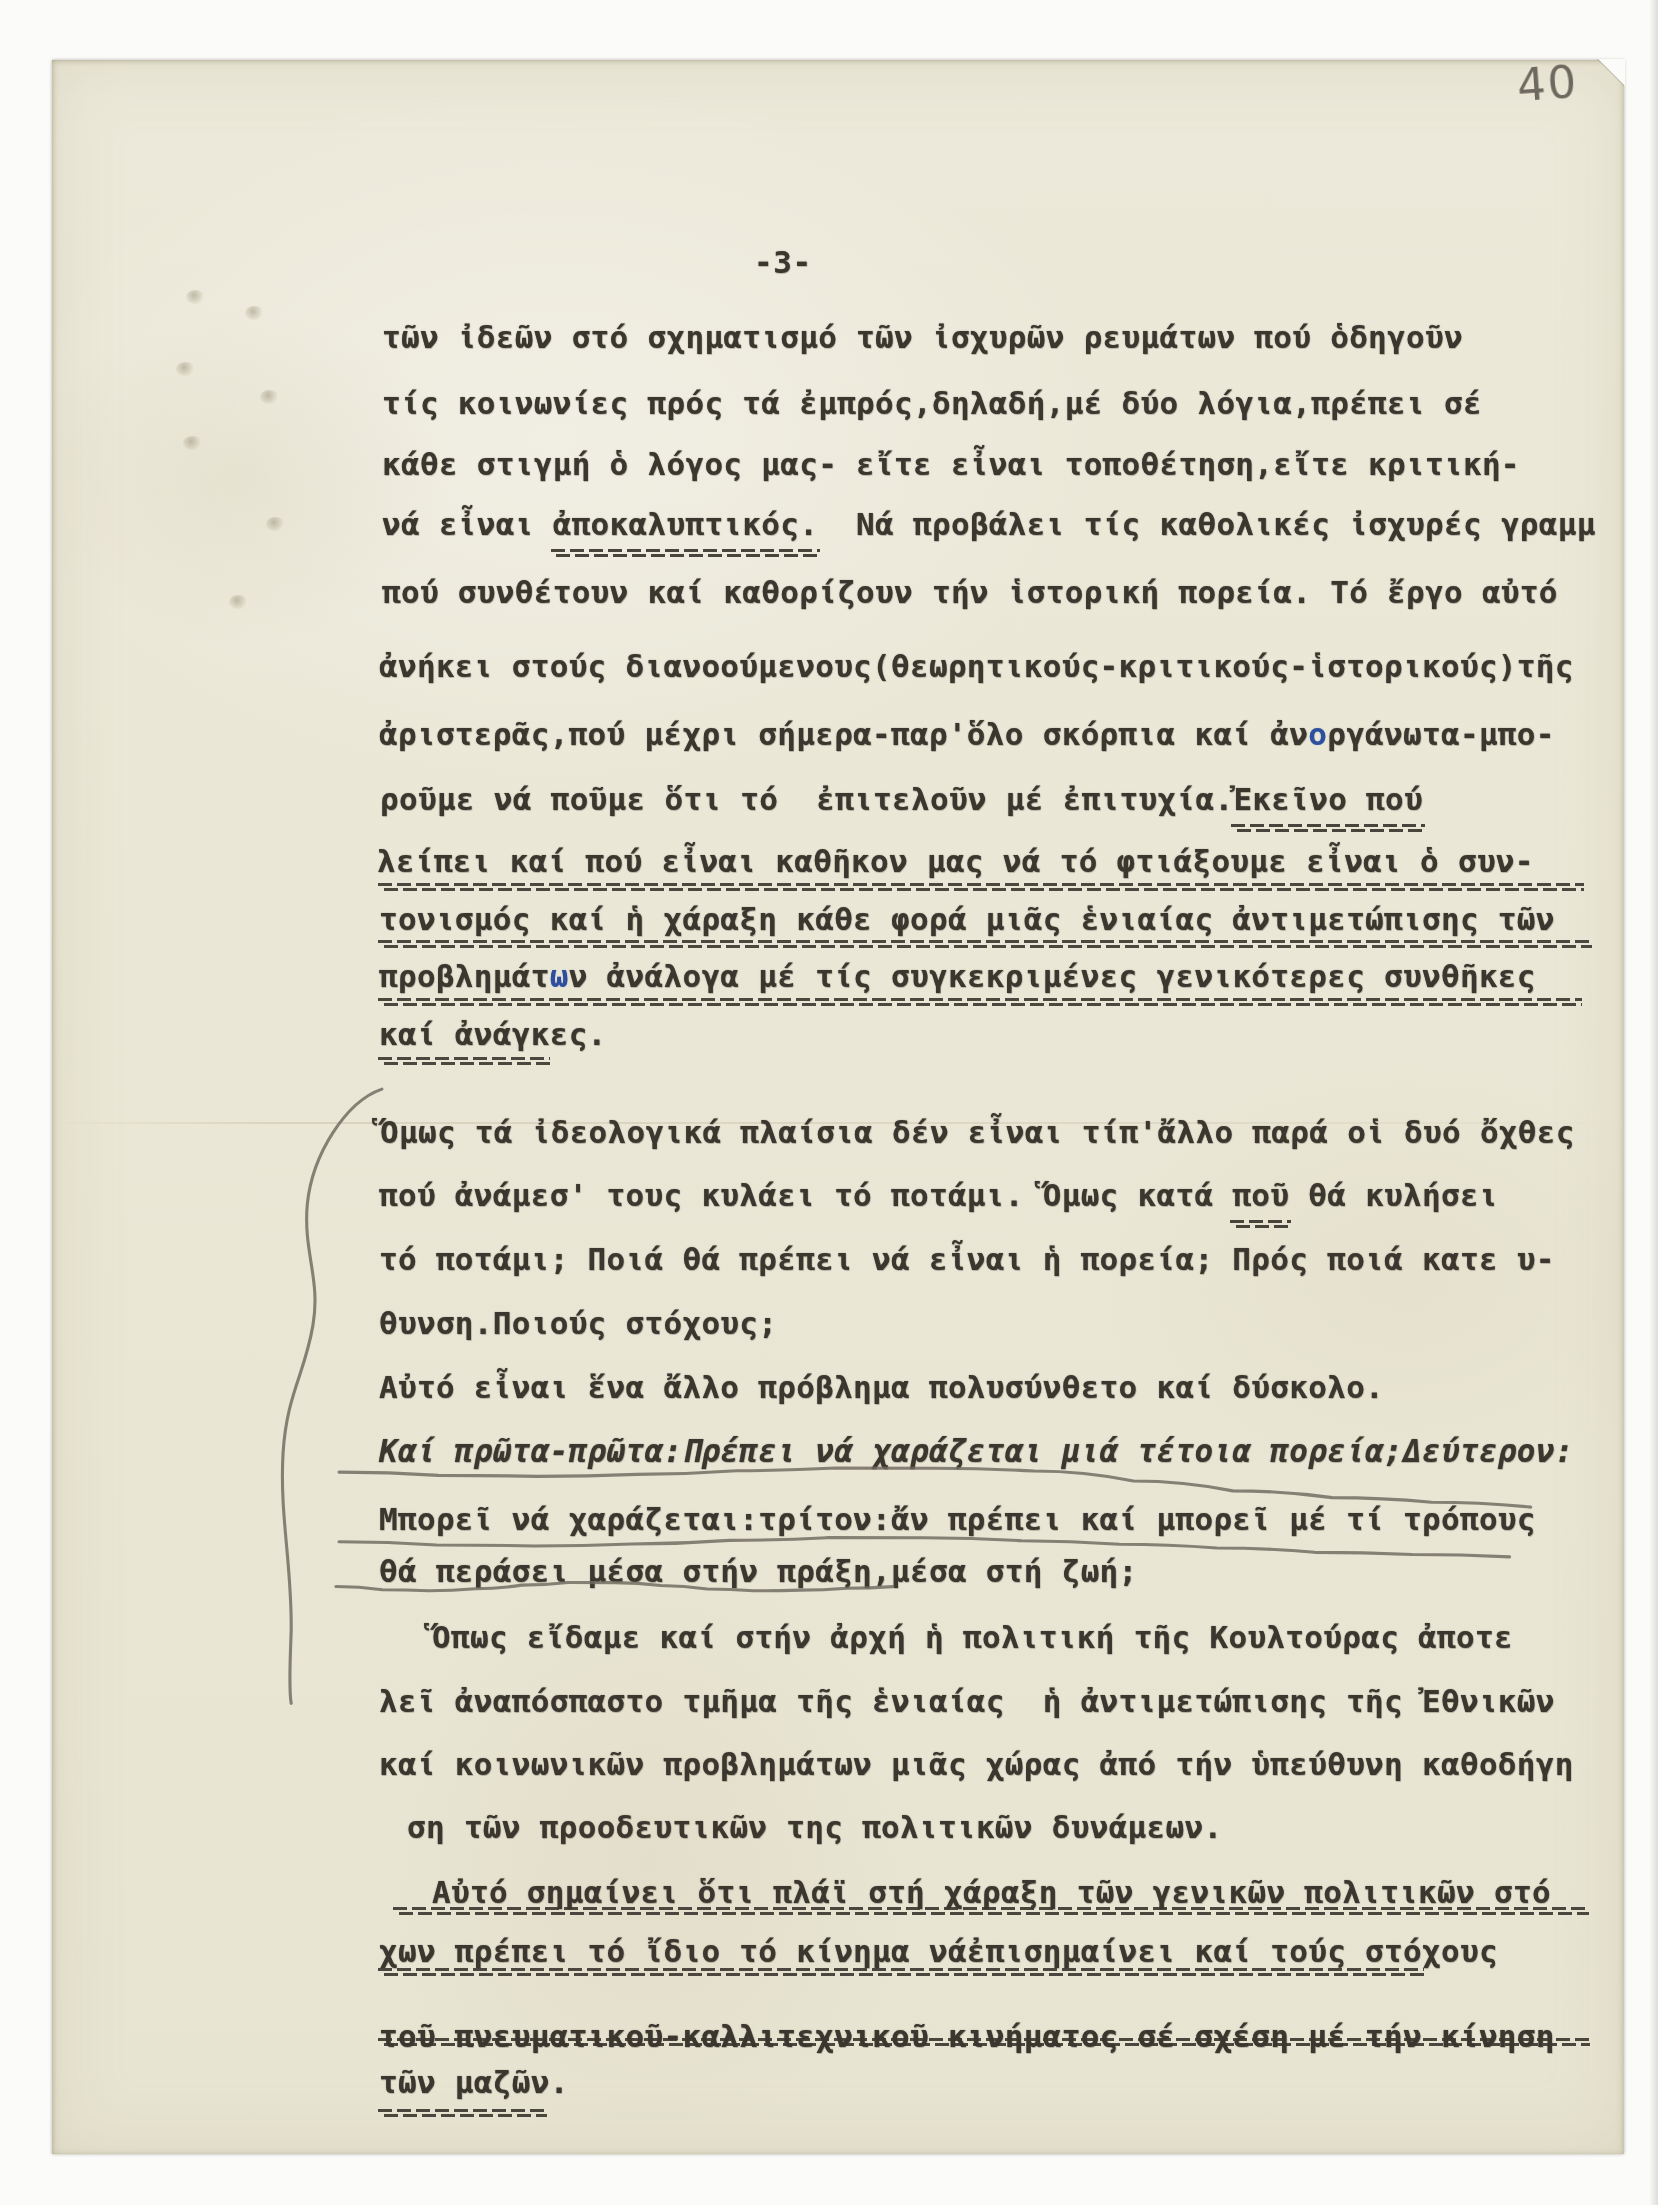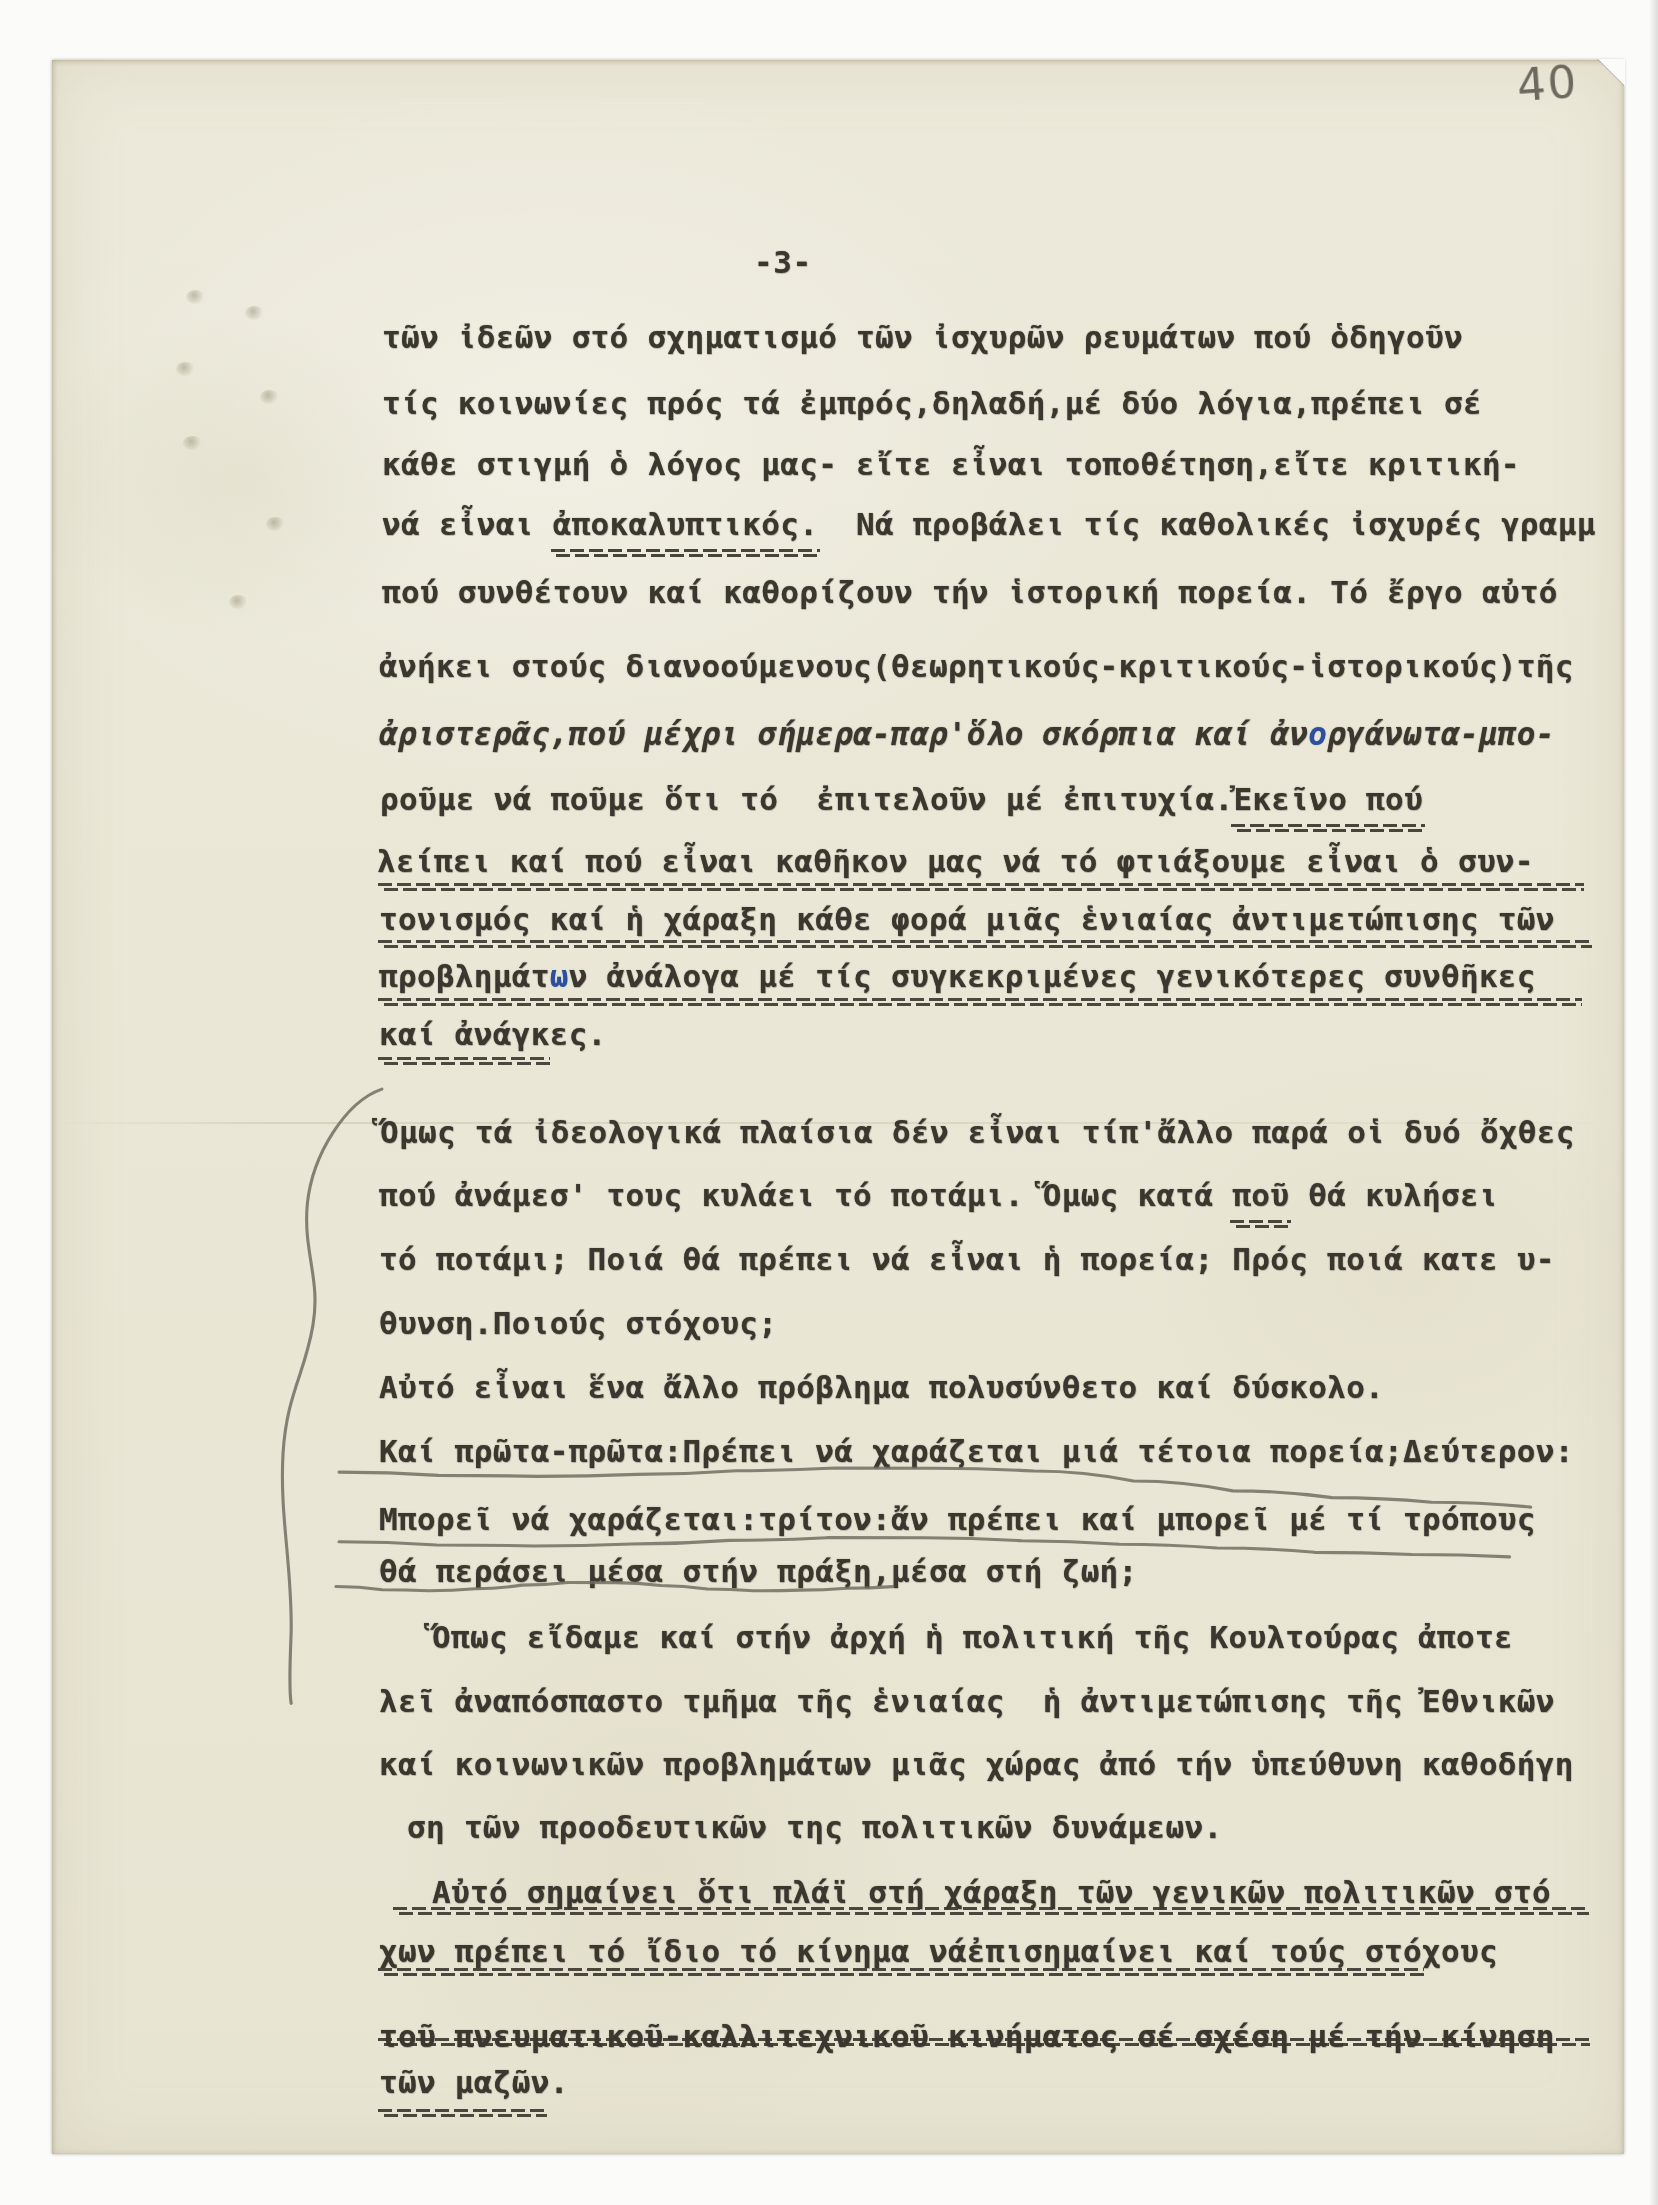--- a/index.html
+++ b/index.html
@@ -98,32 +98,32 @@
   <div class="handnum">40</div>
   <div class="pagenum">-3-</div>
 
   <div id="typed-lines">
       <div class="tline" style="left: 382px; top: 318px;"><span class="">τῶν ἰδεῶν στό σχηματισμό τῶν ἰσχυρῶν ρευμάτων πού ὁδηγοῦν</span></div>
       <div class="tline" style="left: 382px; top: 384px;"><span class="">τίς κοινωνίες πρός τά ἐμπρός,δηλαδή,μέ δύο λόγια,πρέπει σέ</span></div>
       <div class="tline" style="left: 382px; top: 445px;"><span class="">κάθε στιγμή ὁ λόγος μας- εἴτε εἶναι τοποθέτηση,εἴτε κριτική-</span></div>
       <div class="tline" style="left: 382px; top: 505px;"><span class="">νά εἶναι </span><span class="ut ">ἀποκαλυπτικός.</span><span class="">  Νά προβάλει τίς καθολικές ἰσχυρές γραμμ</span></div>
       <div class="tline" style="left: 382px; top: 573px;"><span class="">πού συνθέτουν καί καθορίζουν τήν ἱστορική πορεία. Τό ἔργο αὐτό</span></div>
       <div class="tline" style="left: 379px; top: 647px;"><span class="">ἀνήκει στούς διανοούμενους(θεωρητικούς-κριτικούς-ἱστορικούς)τῆς</span></div>
-      <div class="tline" style="left: 379px; top: 715px; font-style: italic;"><span class="">ἀριστερᾶς,πού μέχρι σήμερα-παρ'ὅλο σκόρπια καί ἀν</span><span class="blue">ο</span><span class="">ργάνωτα-μπο-</span></div>
+      <div class="tline" style="left: 379px; top: 715px;"><span class="">ἀριστερᾶς,πού μέχρι σήμερα-παρ'ὅλο σκόρπια καί ἀν</span><span class="blue">ο</span><span class="">ργάνωτα-μπο-</span></div>
       <div class="tline" style="left: 380px; top: 780px;"><span class="">ροῦμε νά ποῦμε ὅτι τό  ἐπιτελοῦν μέ ἐπιτυχία.</span><span class="ut ">Ἐκεῖνο πού</span></div>
       <div class="tline" style="left: 377px; top: 842px;"><span class="">λείπει καί πού εἶναι καθῆκον μας νά τό φτιάξουμε εἶναι ὁ συν-</span></div>
       <div class="tline" style="left: 379px; top: 900px;"><span class="">τονισμός καί ἡ χάραξη κάθε φορά μιᾶς ἑνιαίας ἀντιμετώπισης τῶν</span></div>
       <div class="tline" style="left: 379px; top: 957px;"><span class="">προβλημάτ</span><span class="blue">ω</span><span class="">ν ἀνάλογα μέ τίς συγκεκριμένες γενικότερες συνθῆκες</span></div>
       <div class="tline" style="left: 379px; top: 1015px;"><span class="">καί ἀνάγκες.</span></div>
       <div class="tline" style="left: 380px; top: 1113px;"><span class="">Ὅμως τά ἰδεολογικά πλαίσια δέν εἶναι τίπ'ἄλλο παρά οἱ δυό ὄχθες</span></div>
       <div class="tline" style="left: 379px; top: 1176px;"><span class="">πού ἀνάμεσ' τους κυλάει τό ποτάμι. Ὅμως κατά </span><span class="ut ">ποῦ</span><span class=""> θά κυλήσει</span></div>
       <div class="tline" style="left: 379px; top: 1240px;"><span class="">τό ποτάμι; Ποιά θά πρέπει νά εἶναι ἡ πορεία; Πρός ποιά κατε υ-</span></div>
       <div class="tline" style="left: 379px; top: 1304px;"><span class="">θυνση.Ποιούς στόχους;</span></div>
       <div class="tline" style="left: 379px; top: 1368px;"><span class="">Αὐτό εἶναι ἕνα ἄλλο πρόβλημα πολυσύνθετο καί δύσκολο.</span></div>
-      <div class="tline" style="left: 379px; top: 1432px;"><span class="">Καί πρῶτα-πρῶτα:Πρέπει νά χαράζεται μιά τέτοια πορεία;Δεύτερον:</span></div>
+      <div class="tline" style="left: 379px; top: 1432px; font-style: italic;"><span class="">Καί πρῶτα-πρῶτα:Πρέπει νά χαράζεται μιά τέτοια πορεία;Δεύτερον:</span></div>
       <div class="tline" style="left: 379px; top: 1500px;"><span class="">Μπορεῖ νά χαράζεται:τρίτον:ἄν πρέπει καί μπορεῖ μέ τί τρόπους</span></div>
       <div class="tline" style="left: 379px; top: 1552px;"><span class="">θά περάσει μέσα στήν πράξη,μέσα στή ζωή;</span></div>
       <div class="tline" style="left: 432px; top: 1618px;"><span class="">Ὅπως εἴδαμε καί στήν ἀρχή ἡ πολιτική τῆς Κουλτούρας ἀποτε</span></div>
       <div class="tline" style="left: 379px; top: 1682px;"><span class="">λεῖ ἀναπόσπαστο τμῆμα τῆς ἑνιαίας  ἡ ἀντιμετώπισης τῆς Ἐθνικῶν</span></div>
       <div class="tline" style="left: 379px; top: 1745px;"><span class="">καί κοινωνικῶν προβλημάτων μιᾶς χώρας ἀπό τήν ὑπεύθυνη καθοδήγη</span></div>
       <div class="tline" style="left: 379px; top: 1808px; margin-left: 28px;"><span class="">ση τῶν προοδευτικῶν της πολιτικῶν δυνάμεων.</span></div>
       <div class="tline" style="left: 432px; top: 1873px;"><span class="">Αὐτό σημαίνει ὅτι πλάϊ στή χάραξη τῶν γενικῶν πολιτικῶν στό</span></div>
       <div class="tline" style="left: 379px; top: 1932px;"><span class="">χων πρέπει τό ἴδιο τό κίνημα νάἐπισημαίνει καί τούς στόχους</span></div>
       <div class="tline" style="left: 379px; top: 1997px; margin-top: 20px;"><span class="">τοῦ πνευματικοῦ-καλλιτεχνικοῦ κινήματος σέ σχέση μέ τήν κίνηση</span></div>
       <div class="tline" style="left: 379px; top: 2063px;"><span class="">τῶν μαζῶν.</span></div>

